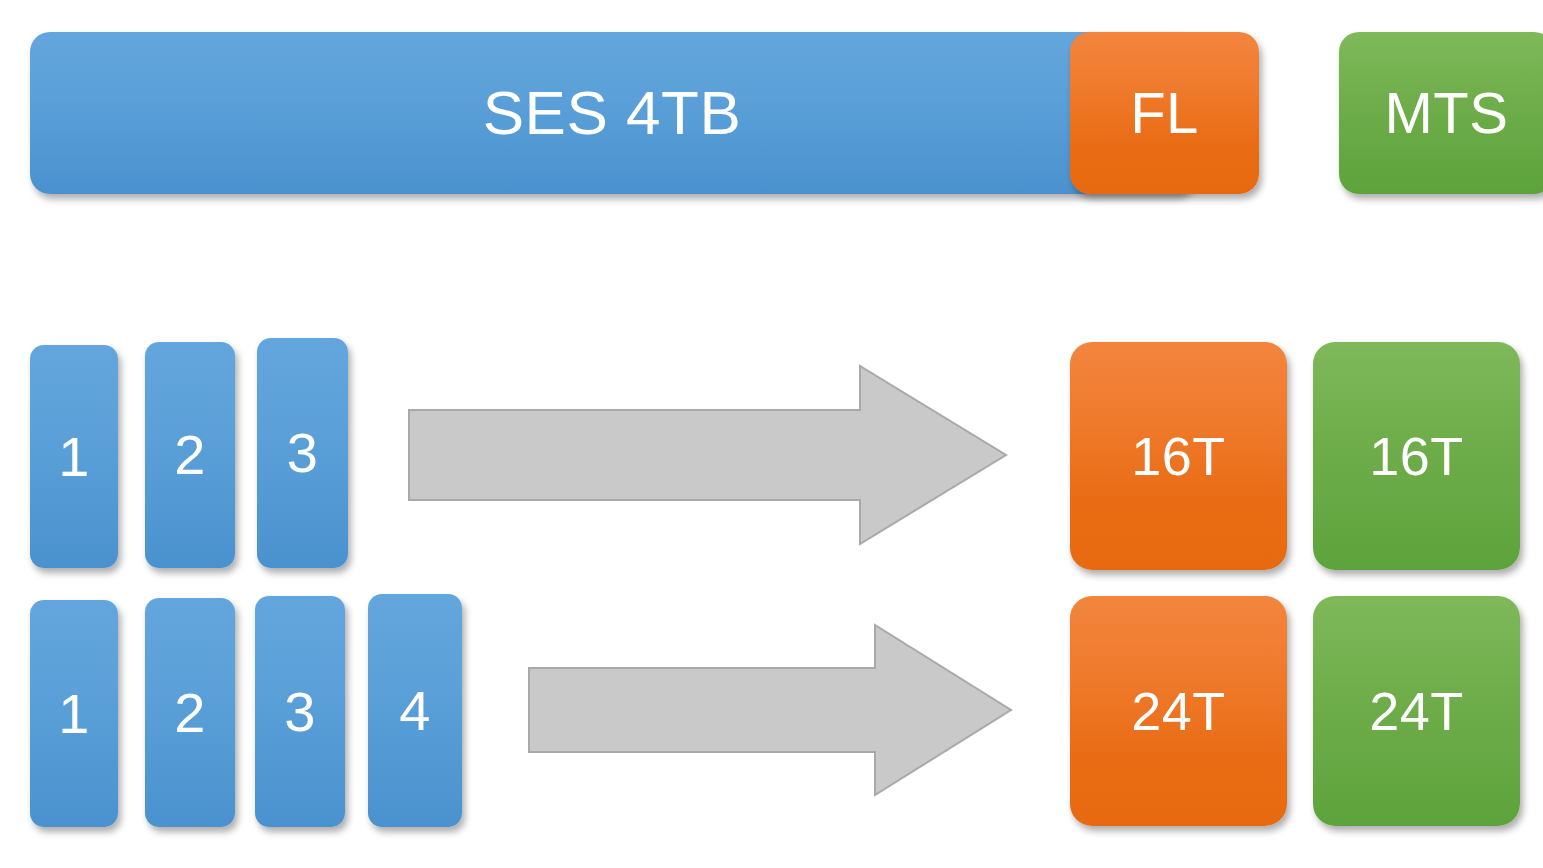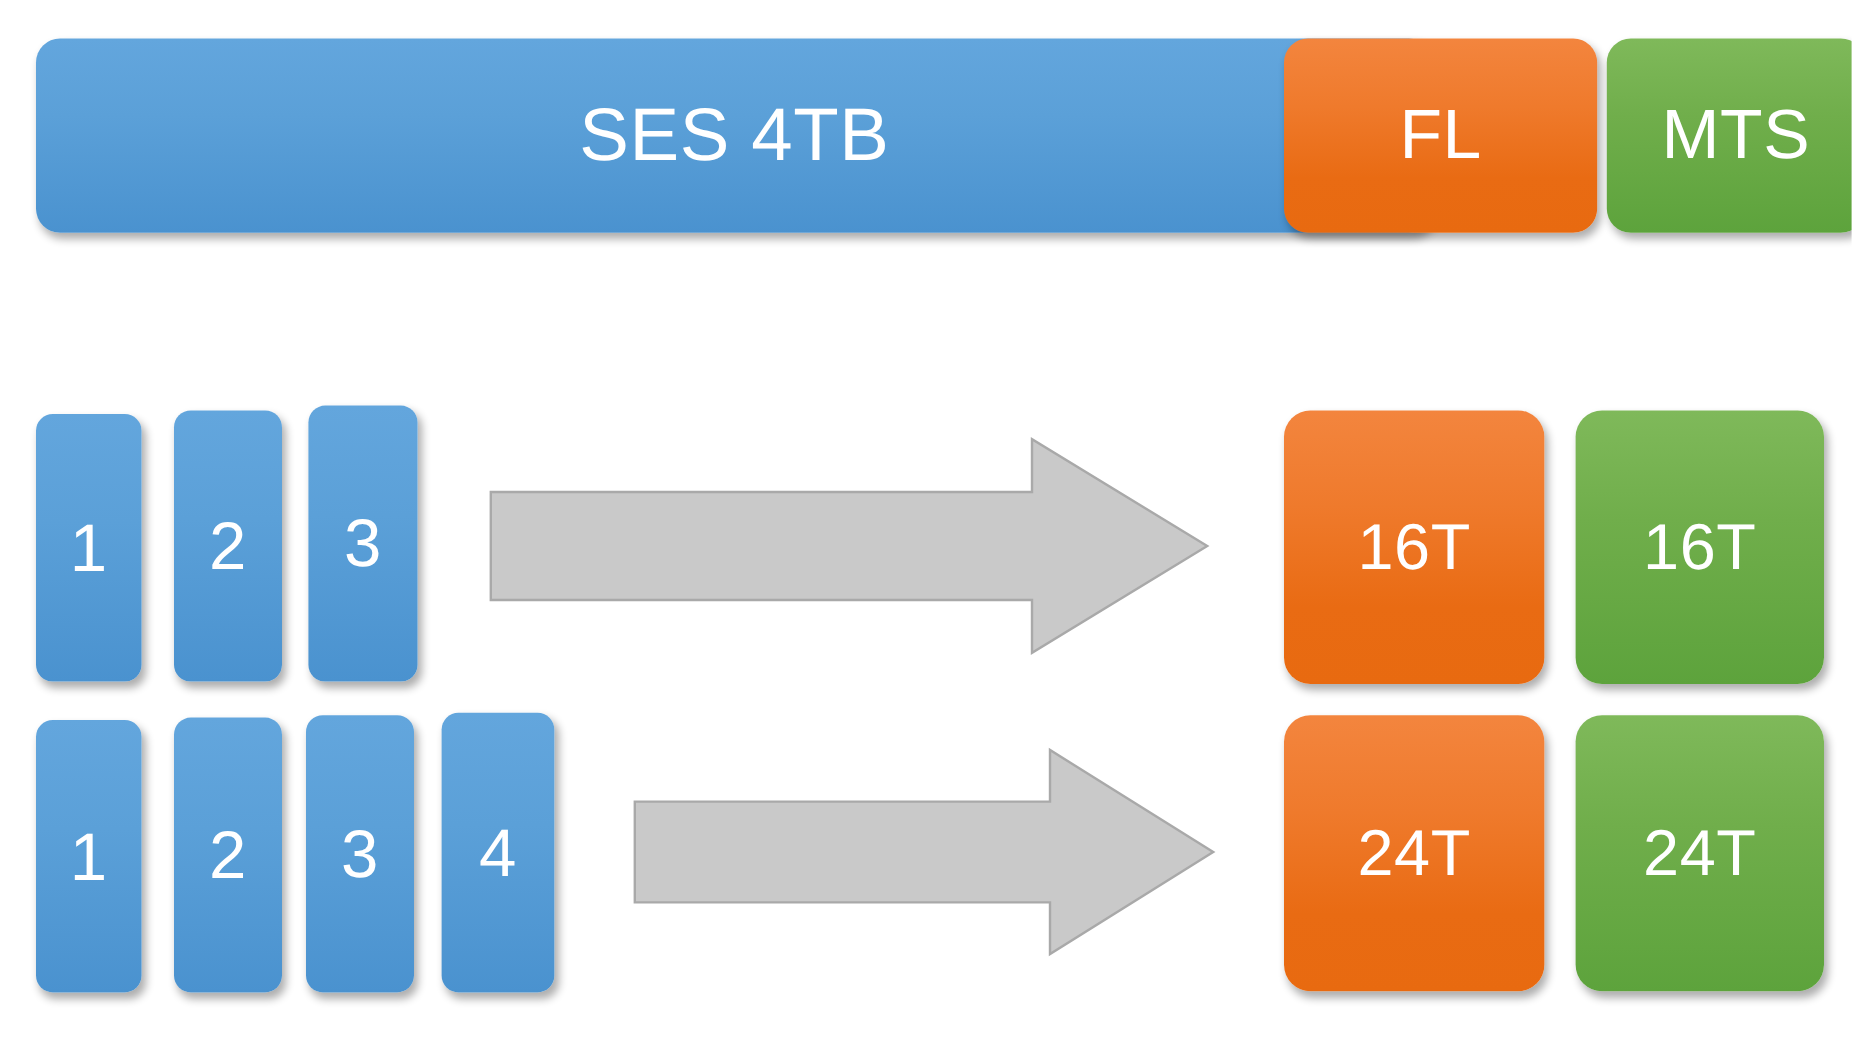--- a/index.html
+++ b/index.html
@@ -51,21 +51,21 @@
 
   
   #ses-bar {
     left: 30px; top: 32px;
     width: 1164px; height: 162px;
     border-radius: 20px;
     font-size: 62px;
   }
   #hdr-fl {
     left: 1070px; top: 32px;
-    width: 261px; height: 162px;
+    width: 189px; height: 162px;
     border-radius: 20px;
     font-size: 58px;
   }
   #hdr-mts {
     left: 1339px; top: 32px;
     width: 215px; height: 162px;
     border-radius: 20px;
     font-size: 58px;
   }
 

